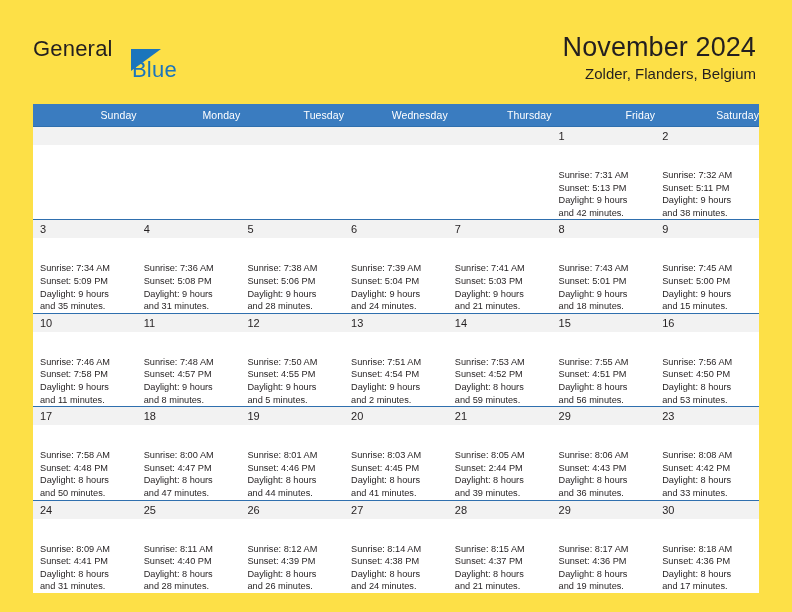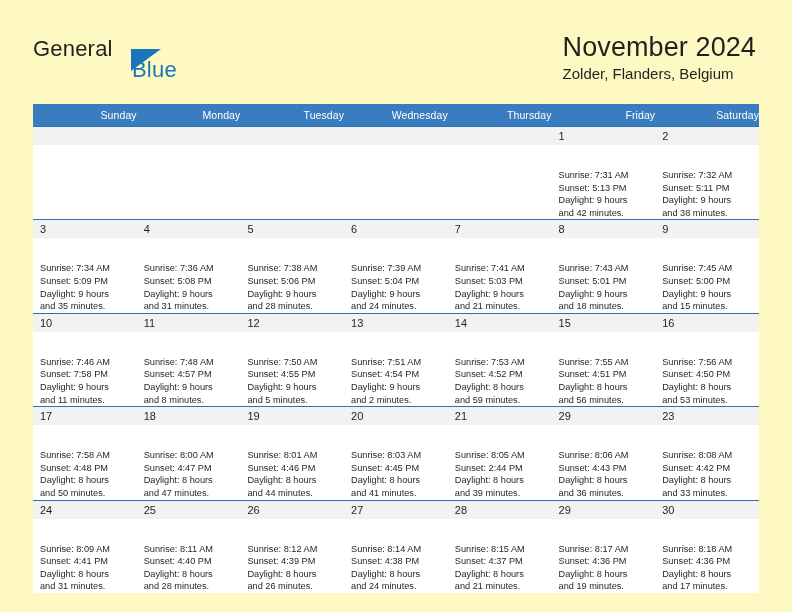--- a/index.html
+++ b/index.html
@@ -9,21 +9,21 @@
     width: 792px;
     height: 612px;
     background: #ffffff;
     font-family: "Liberation Sans", sans-serif;
     -webkit-font-smoothing: antialiased;
   }
   .page {
     position: relative;
     width: 792px;
     height: 612px;
-    background: #fef9c3;
+    background: #fde047;
     padding: 8px;
   }
 
   
   .top {
     position: absolute;
     left: 0; top: 0;
     width: 792px;
     height: 100px;
   }
@@ -57,21 +57,21 @@
     left: 98px; top: 13px;
     width: 0; height: 0;
     border-left: 30px solid #1b75bc;
     border-bottom: 22px solid transparent;
   }
 
   .title-block {
     position: absolute;
     right: 36px;
     top: 30px;
-    text-align: left;
+    text-align: right;
   }
   .cal-title {
     font-size: 27px;
     color: #231f20;
     font-weight: 400;
     line-height: 34px;
     letter-spacing: 0.1px;
   }
   .cal-sub {
     font-size: 15px;

